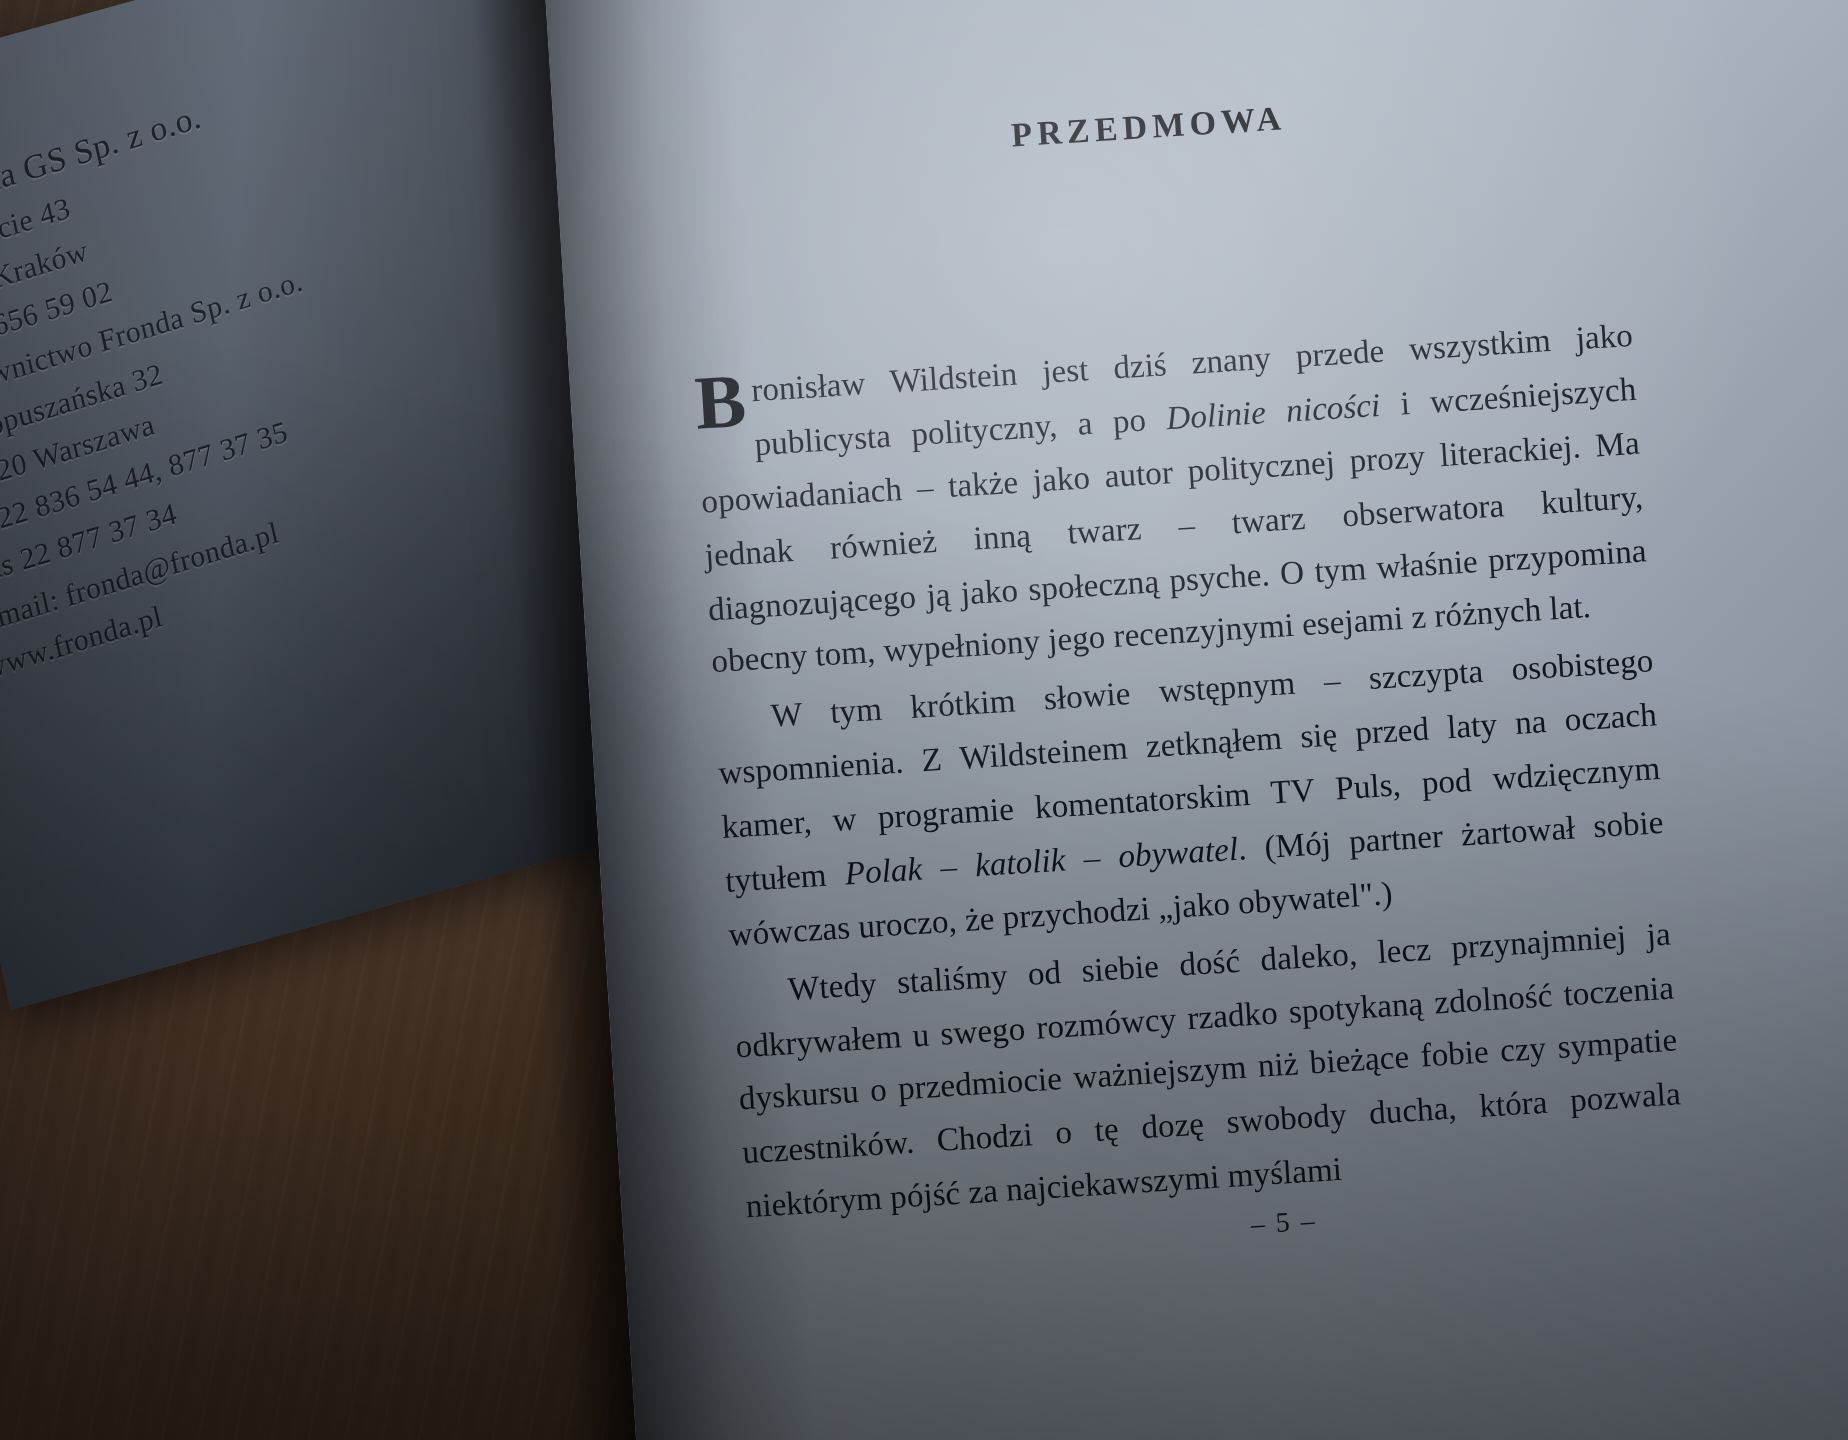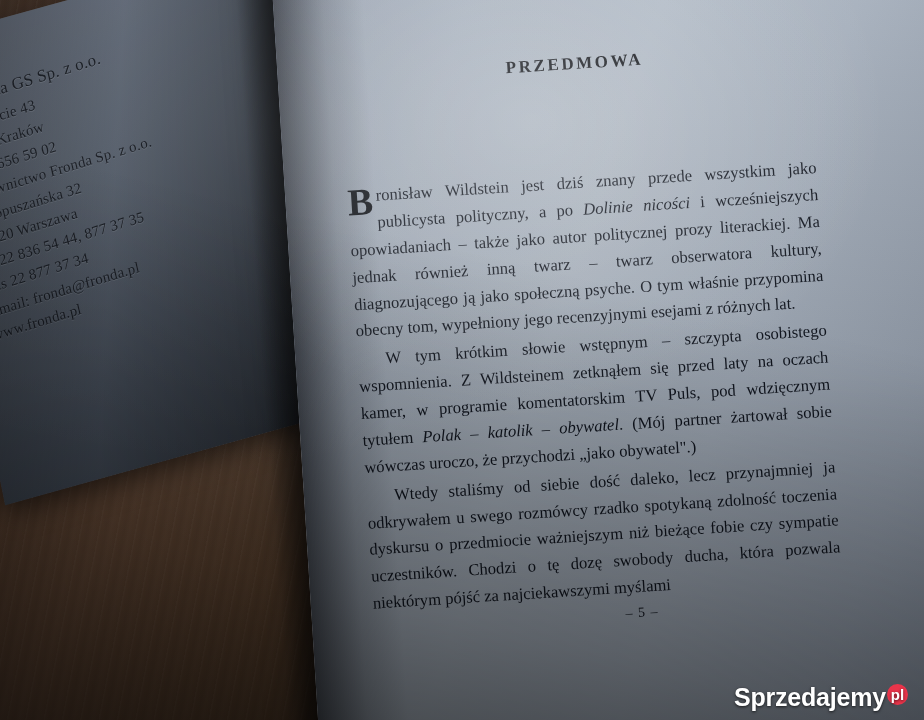--- a/index.html
+++ b/index.html
@@ -280,18 +280,14 @@
       <p class="body-p indent">W tym krótkim słowie wstępnym – szczypta osobistego wspomnienia. Z Wildsteinem zetknąłem się przed laty na oczach kamer, w programie komentatorskim TV Puls, pod wdzięcznym tytułem <i>Polak – katolik – obywatel</i>. (Mój partner żartował sobie wówczas uroczo, że przychodzi „jako obywatel".)</p>
       <p class="body-p indent">Wtedy staliśmy od siebie dość daleko, lecz przynajmniej ja odkrywałem u swego rozmówcy rzadko spotykaną zdolność toczenia dyskursu o przedmiocie ważniejszym niż bieżące fobie czy sympatie uczestników. Chodzi o tę dozę swobody ducha, która pozwala niektórym pójść za najciekawszymi myślami</p>
     </div>
 
     <div class="folio">– 5 –</div>
     <div class="sheen"></div>
   </div>
 
   <div class="global-shade"></div>
 
-  <div class="watermark">
-    <span>Sprzedajemy</span>
-    <span class="dotpl">pl</span>
-  </div>
 
 </div>
 
 </body></html>

